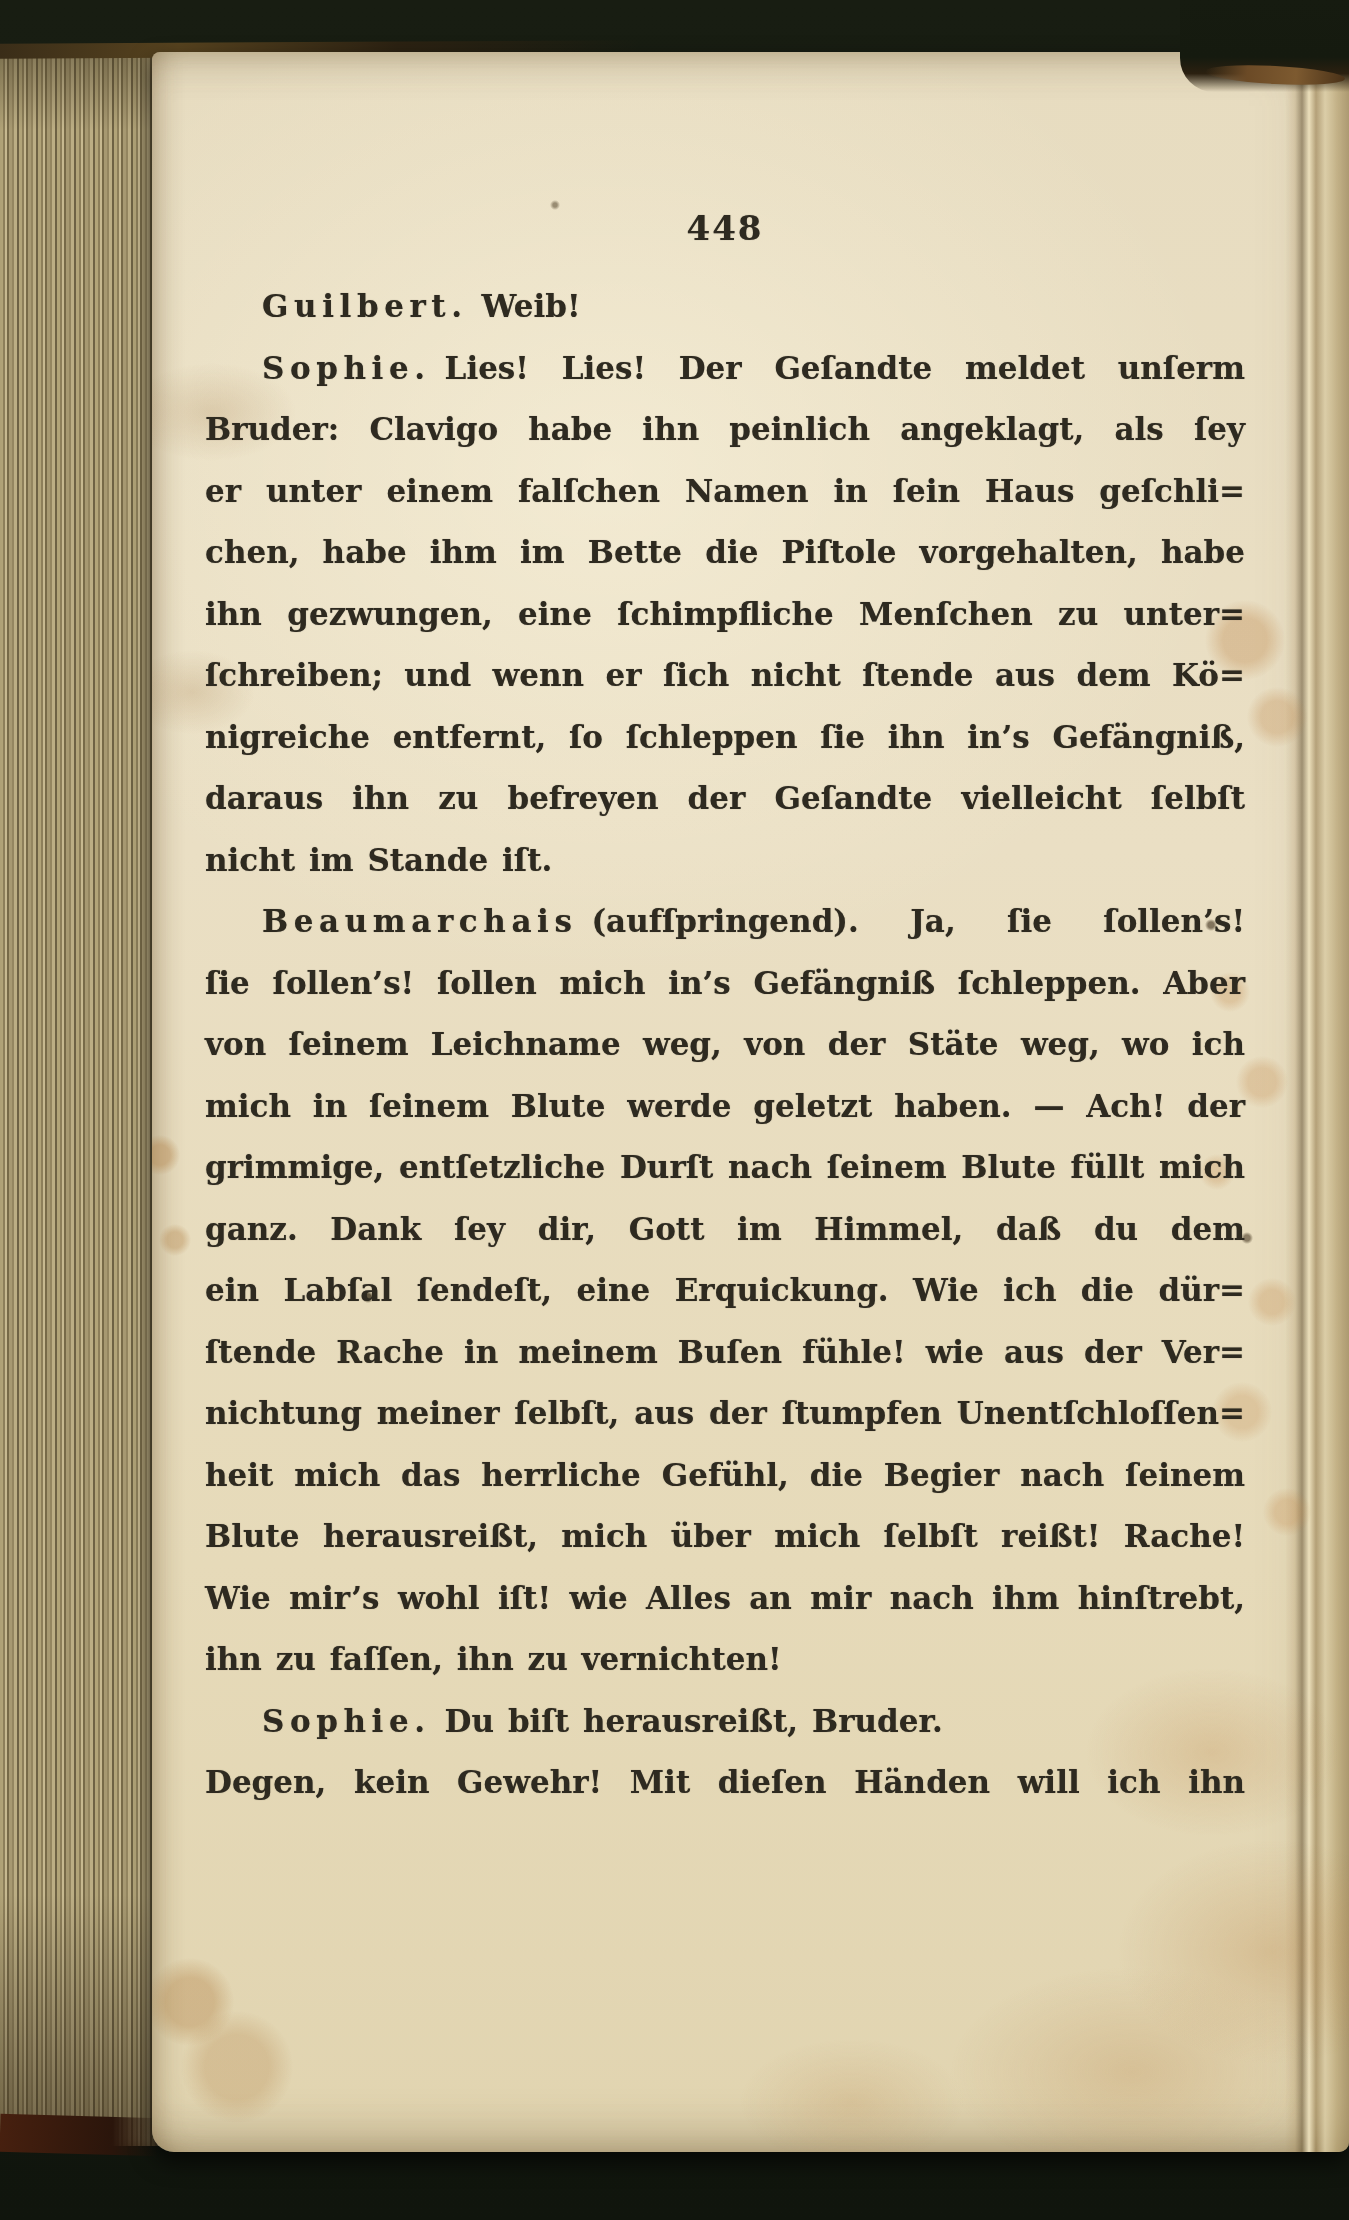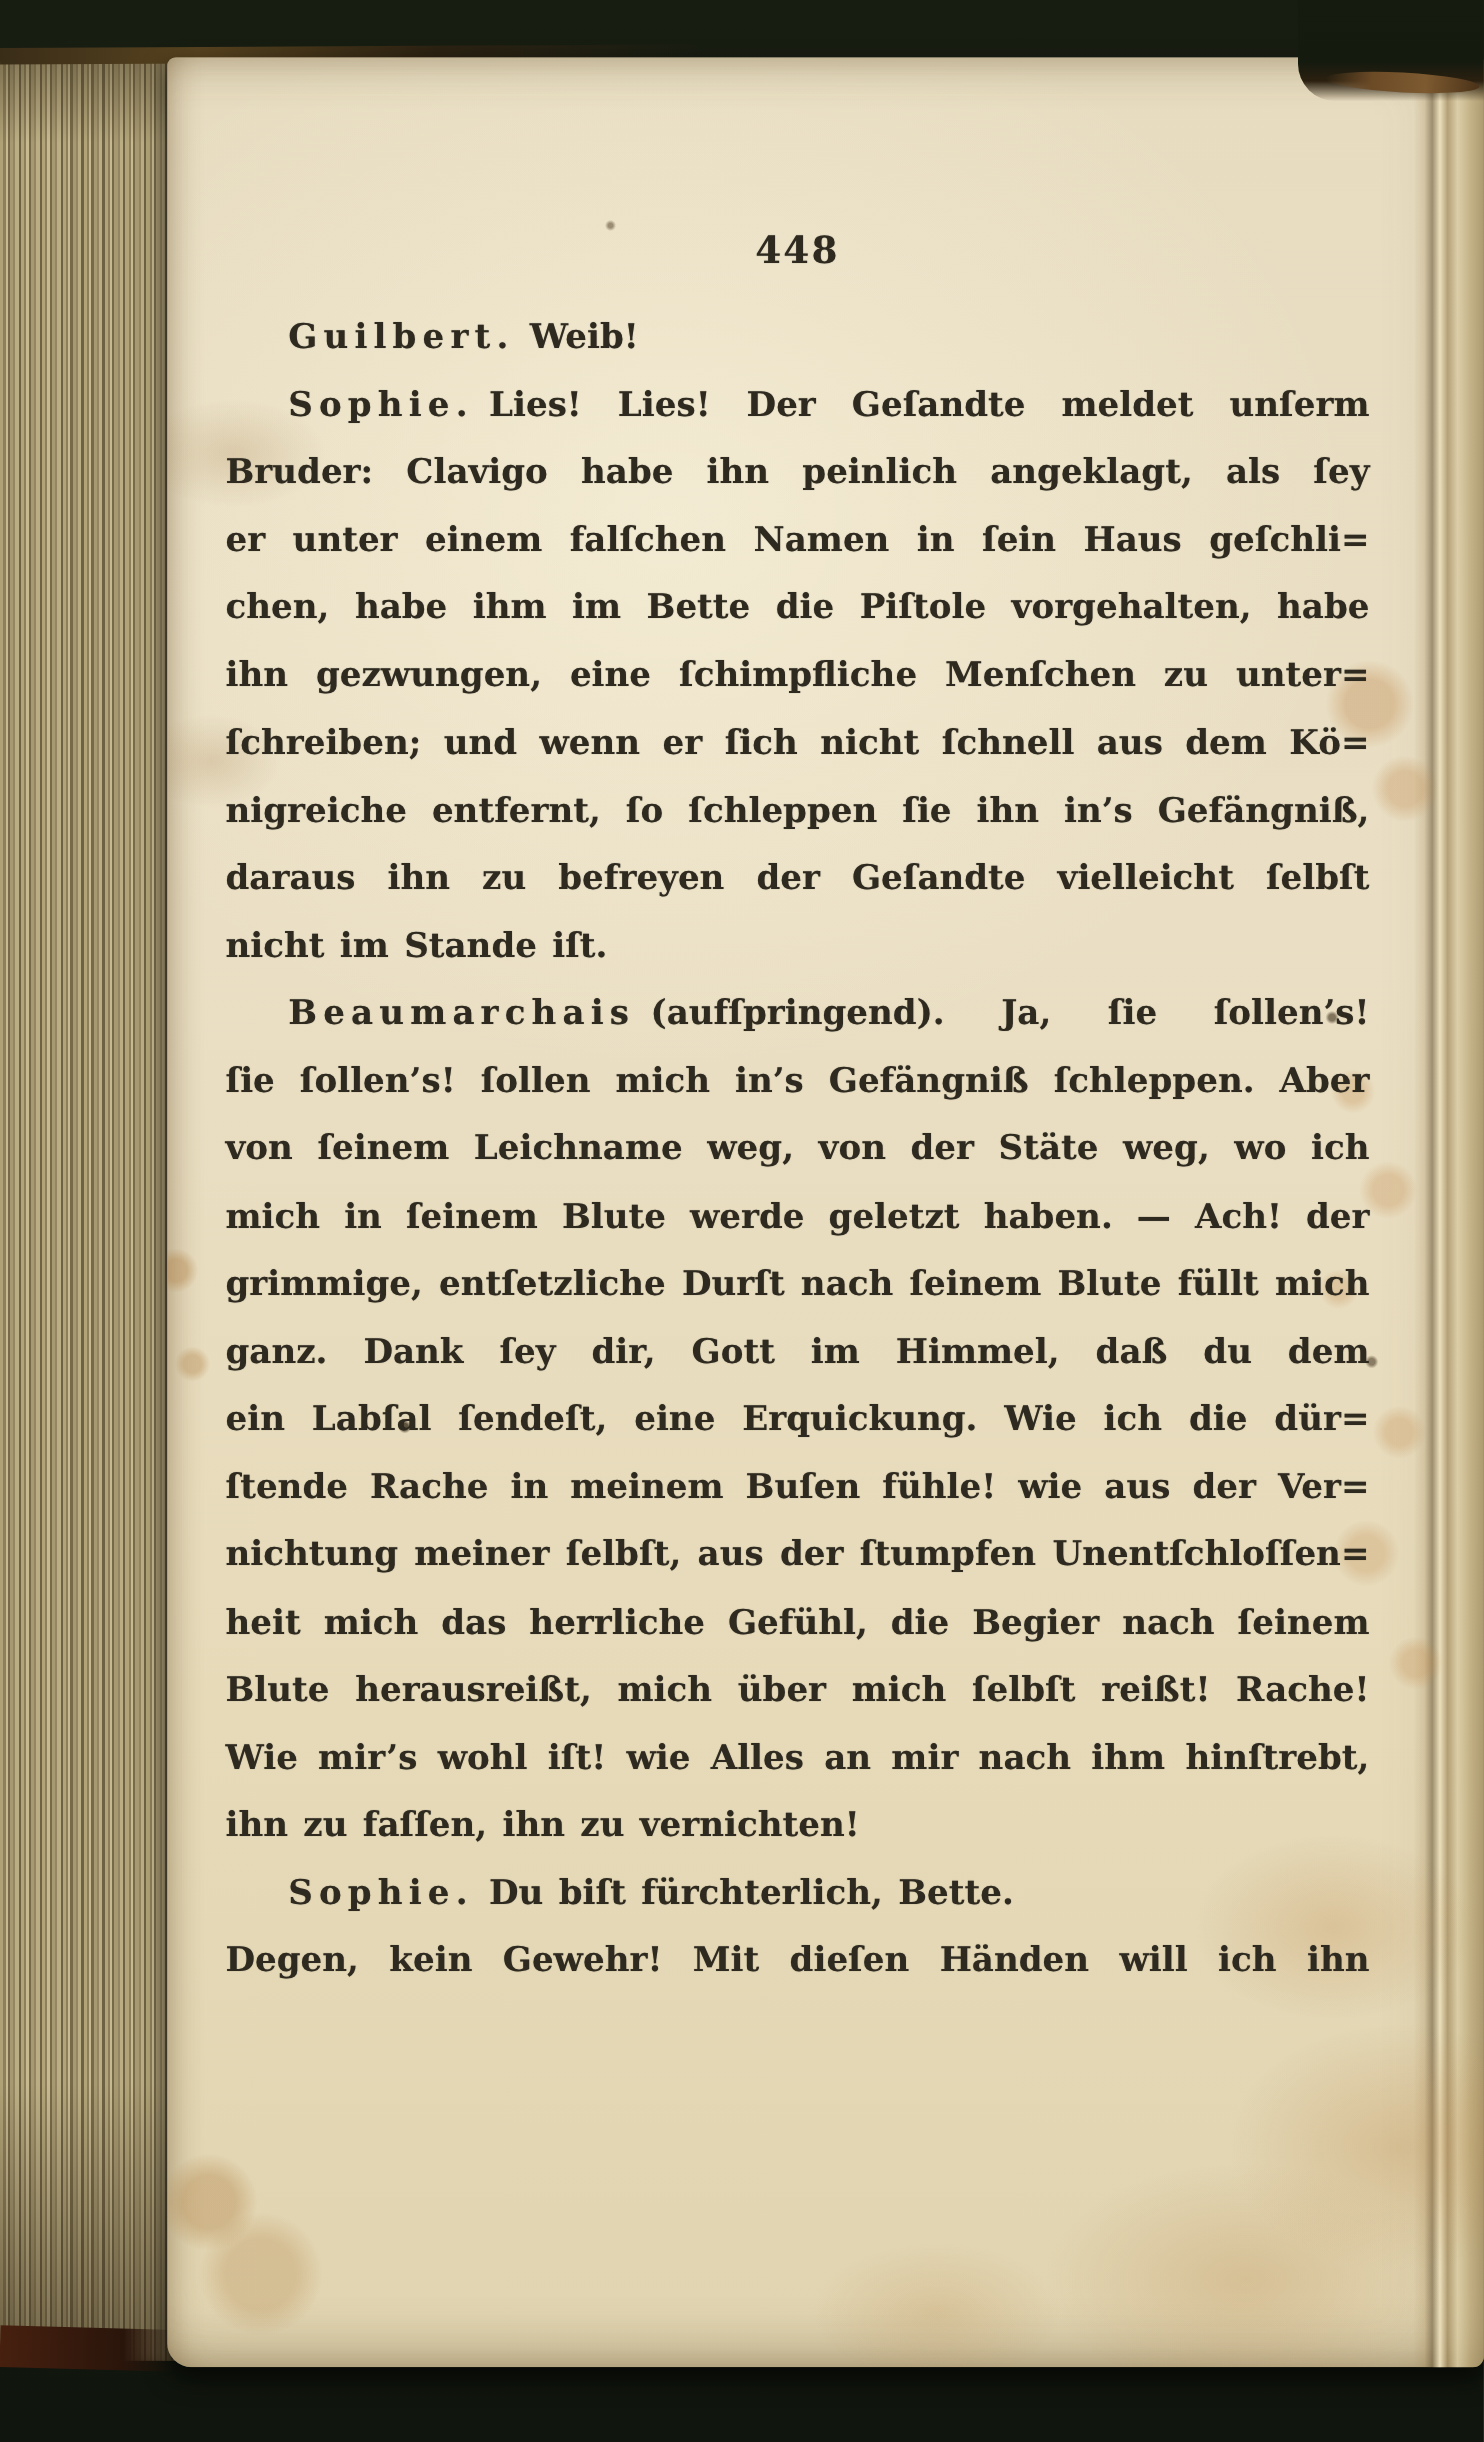--- a/index.html
+++ b/index.html
@@ -125,37 +125,37 @@
   <div class="textblock">
     <div class="pagenum">448</div>
 
     <div class="body-text">
       <div class="line indent"><span class="speaker">Guilbert.</span><span>Weib!</span></div>
       <div class="line indent fill"><span class="speaker">Sophie.</span><span>Lies! Lies! Der Geſandte meldet unſerm</span></div>
       <div class="line fill"><span class="speaker"></span><span>Bruder: Clavigo habe ihn peinlich angeklagt, als ſey</span></div>
       <div class="line fill"><span class="speaker"></span><span>er unter einem falſchen Namen in ſein Haus geſchli=</span></div>
       <div class="line fill"><span class="speaker"></span><span>chen, habe ihm im Bette die Piſtole vorgehalten, habe</span></div>
       <div class="line fill"><span class="speaker"></span><span>ihn gezwungen, eine ſchimpfliche Menſchen zu unter=</span></div>
-      <div class="line fill"><span class="speaker"></span><span>ſchreiben; und wenn er ſich nicht ſchnell aus dem Kö=</span></div>
+      <div class="line fill"><span class="speaker"></span><span>ſchreiben; und wenn er ſich nicht ſtende aus dem Kö=</span></div>
       <div class="line fill"><span class="speaker"></span><span>nigreiche entfernt, ſo ſchleppen ſie ihn in’s Gefängniß,</span></div>
       <div class="line fill"><span class="speaker"></span><span>daraus ihn zu befreyen der Geſandte vielleicht ſelbſt</span></div>
       <div class="line"><span class="speaker"></span><span>nicht im Stande iſt.</span></div>
       <div class="line indent fill"><span class="speaker">Beaumarchais</span><span>(aufſpringend). Ja, ſie ſollen’s!</span></div>
       <div class="line fill"><span class="speaker"></span><span>ſie ſollen’s! ſollen mich in’s Gefängniß ſchleppen. Aber</span></div>
       <div class="line fill"><span class="speaker"></span><span>von ſeinem Leichname weg, von der Stäte weg, wo ich</span></div>
       <div class="line fill"><span class="speaker"></span><span>mich in ſeinem Blute werde geletzt haben. — Ach! der</span></div>
       <div class="line fill"><span class="speaker"></span><span>grimmige, entſetzliche Durſt nach ſeinem Blute füllt mich</span></div>
       <div class="line fill"><span class="speaker"></span><span>ganz. Dank ſey dir, Gott im Himmel, daß du dem</span></div>
       <div class="line fill"><span class="speaker"></span><span>ein Labſal ſendeſt, eine Erquickung. Wie ich die dür=</span></div>
       <div class="line fill"><span class="speaker"></span><span>ſtende Rache in meinem Buſen fühle! wie aus der Ver=</span></div>
       <div class="line fill"><span class="speaker"></span><span>nichtung meiner ſelbſt, aus der ſtumpfen Unentſchloſſen=</span></div>
       <div class="line fill"><span class="speaker"></span><span>heit mich das herrliche Gefühl, die Begier nach ſeinem</span></div>
       <div class="line fill"><span class="speaker"></span><span>Blute herausreißt, mich über mich ſelbſt reißt! Rache!</span></div>
       <div class="line fill"><span class="speaker"></span><span>Wie mir’s wohl iſt! wie Alles an mir nach ihm hinſtrebt,</span></div>
       <div class="line"><span class="speaker"></span><span>ihn zu faſſen, ihn zu vernichten!</span></div>
-      <div class="line indent"><span class="speaker">Sophie.</span><span>Du biſt fürchterlich, Bette.</span></div>
+      <div class="line indent"><span class="speaker">Sophie.</span><span>Du biſt herausreißt, Bruder.</span></div>
       <div class="line fill"><span class="speaker"></span><span>Degen, kein Gewehr! Mit dieſen Händen will ich ihn</span></div>
     </div>
   </div>
 </div>
 
 <div class="dark-corner"></div>
 <div class="fringe"></div>
 
 </body></html>

